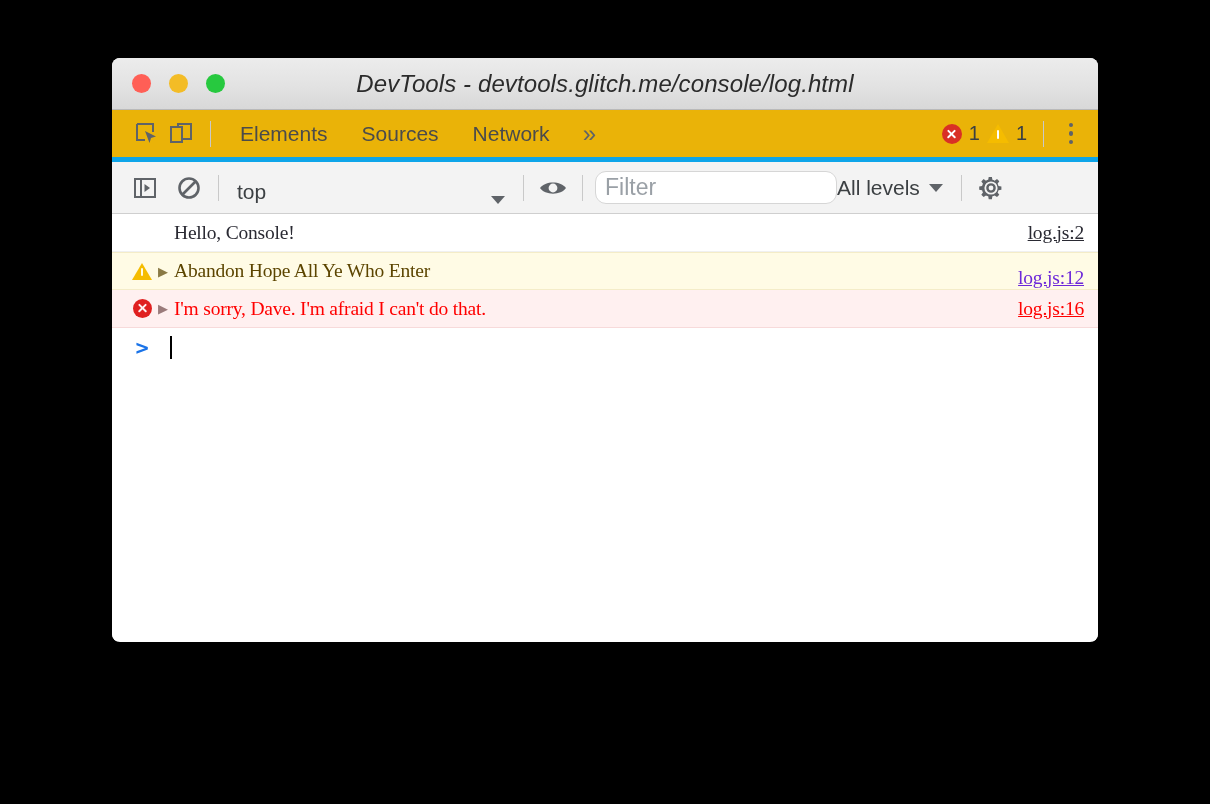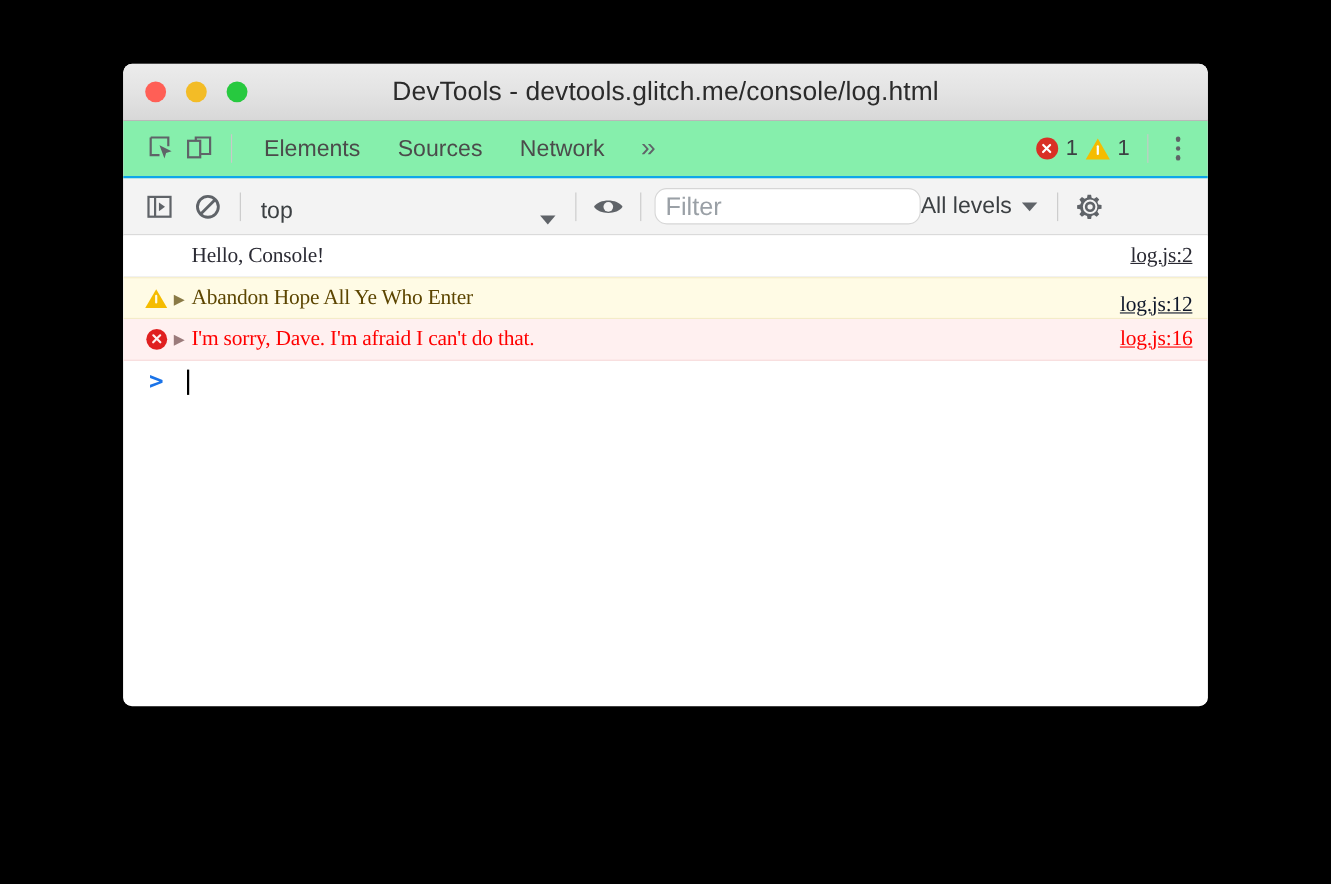--- a/index.html
+++ b/index.html
@@ -54,27 +54,28 @@
   .light.green  { background: #27c93f; }
 
   #window-title {
     position: absolute;
     left: 0; right: 0;
     text-align: center;
     font-size: 24px;
     color: #2b2b2b;
     letter-spacing: 0.1px;
     pointer-events: none;
+    font-style: italic;
   }
 
   
   #tabstrip {
     height: 52px;
-    background: #86efac;
-    border-bottom: 2px solid #0ea5e9;
+    background: #eab308;
+    border-bottom: 5px solid #0ea5e9;
     display: flex;
     align-items: center;
     padding: 0 12px 0 18px;
     box-sizing: border-box;
     position: relative;
   }
   .tbtn {
     width: 34px;
     height: 34px;
     display: flex;
@@ -280,21 +281,21 @@
   }
   .row.log .src { color: #2a2a33; }
 
   .row.warn {
     background: #fffbe5;
     color: #5c4500;
     border-bottom-color: #f4ecc8;
     border-top: 1px solid #f4ecc8;
   }
   .row.warn .arrow { color: #8a7a45; }
-  .row.warn .src { color: #0f172a; margin-top: 13px; }
+  .row.warn .src { color: #6d28d9; margin-top: 13px; }
 
   .row.error {
     background: #fff0f0;
     color: #ff0000;
     border-bottom-color: #f7dada;
   }
   .row.error .arrow { color: #9b7b7b; }
   .row.error .src { color: #ff0000; }
 
   .icon-warn {

